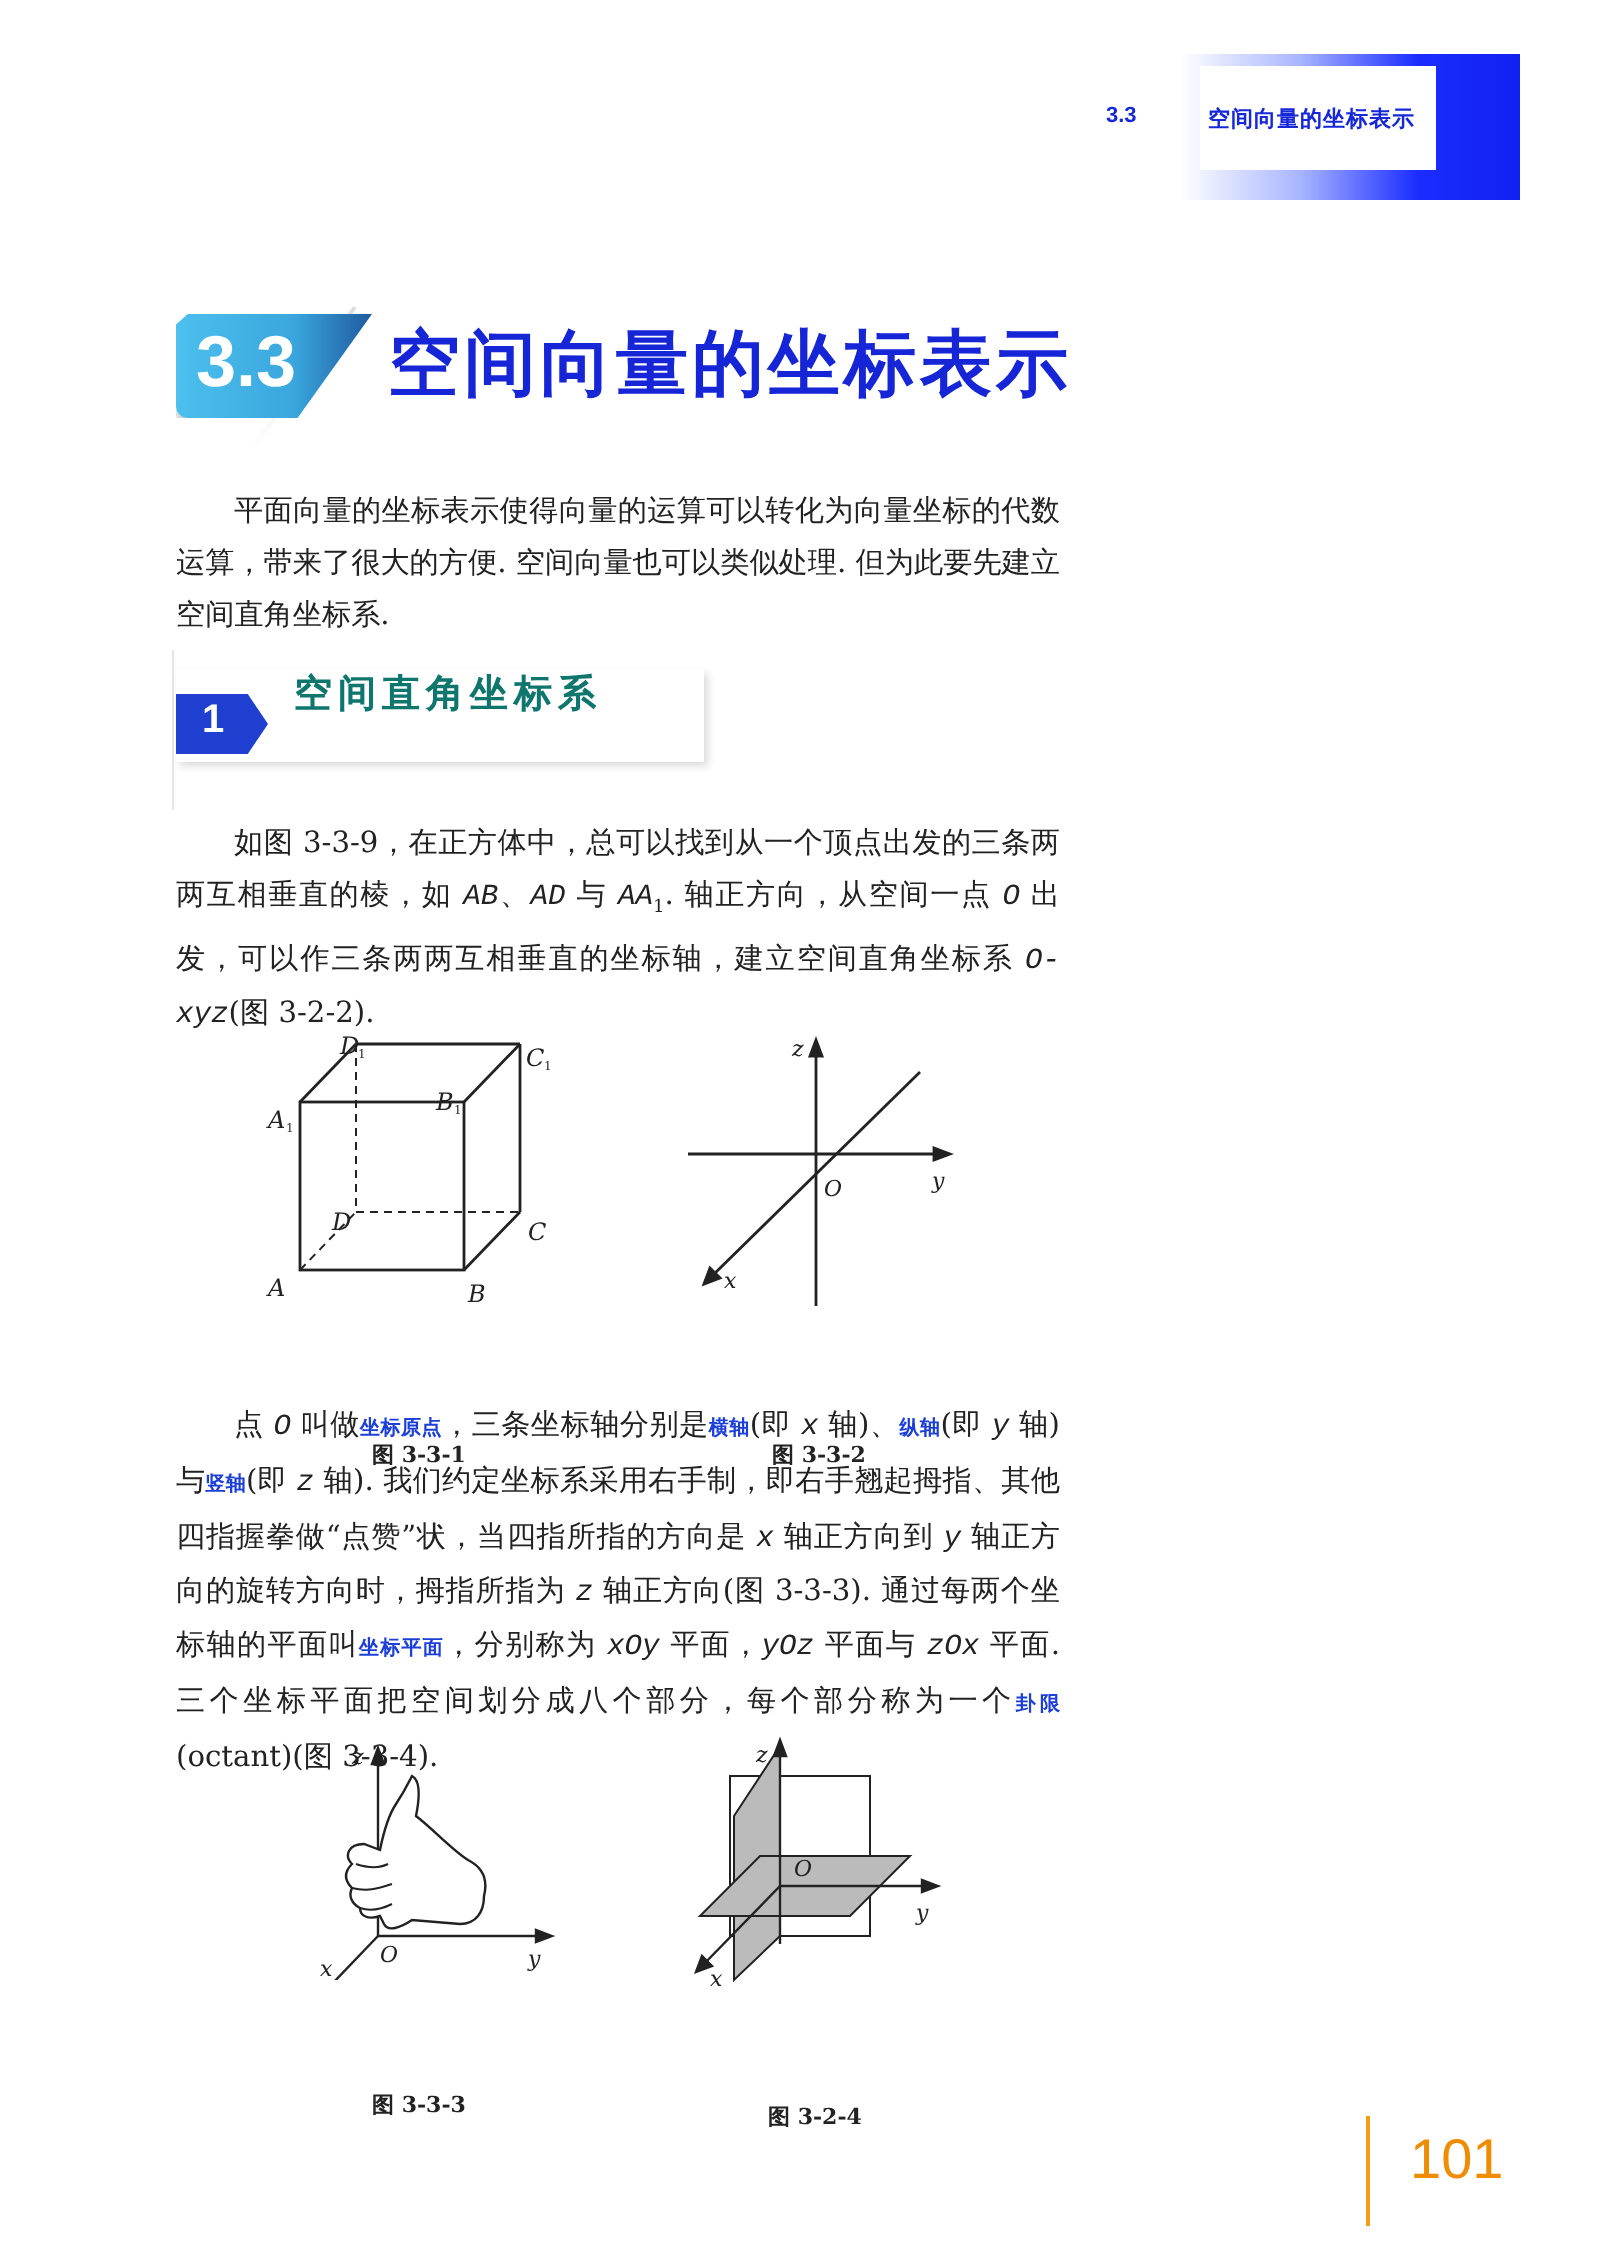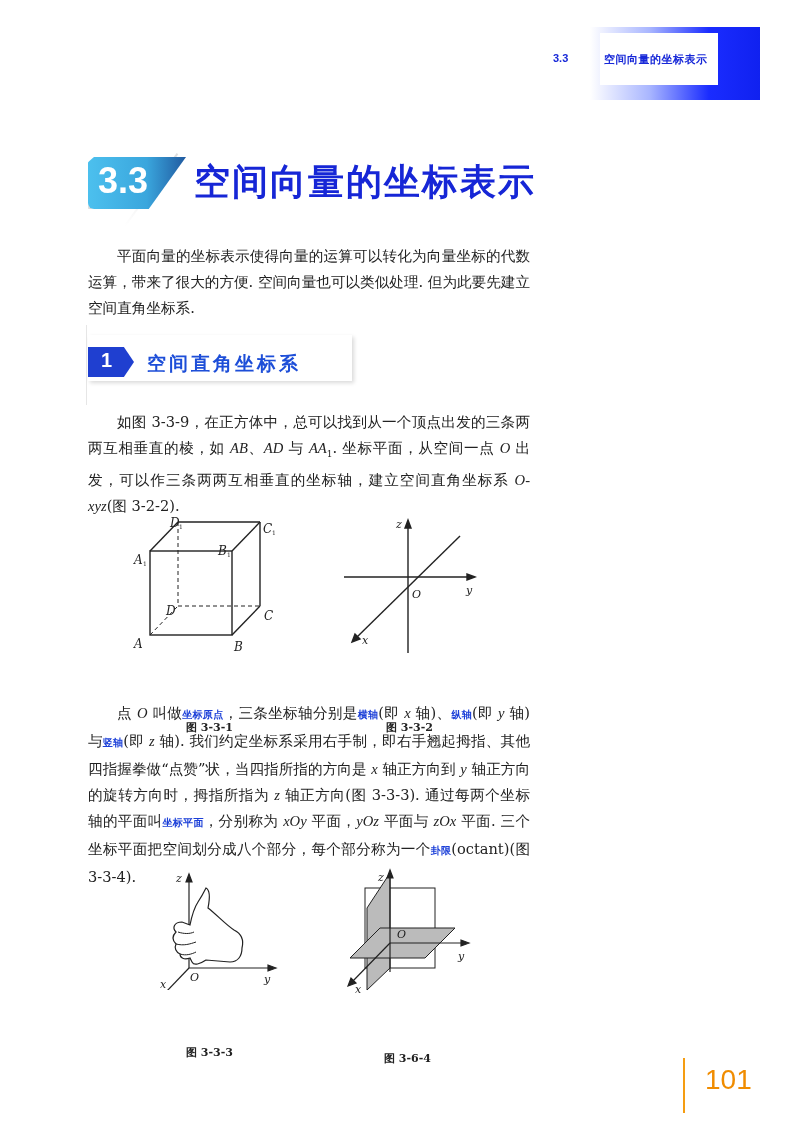--- a/index.html
+++ b/index.html
@@ -15,29 +15,29 @@
      background:linear-gradient(90deg,#4cc0ee 0%, #3aa6dd 60%, #205aa0 100%);
      clip-path:polygon(6% 0, 100% 0, 62% 100%, 0 100%, 0 10%); border-radius:6px 0 0 6px;
      box-shadow:0 4px 6px rgba(0,0,0,0.25); }
   .sec-num { position:absolute; left:98px; top:160px; font:bold 36px "Liberation Sans", sans-serif; color:#fff; }
   .sec-slash { position:absolute; left:150px; top:145px; width:2px; height:90px; background:linear-gradient(#ddd,#fff); transform:rotate(36deg); }
   .sec-title { position:absolute; left:194px; top:158px; font:bold 36px "DejaVu Sans", sans-serif; color:#1626d6; letter-spacing:2px; }
 
   p.body { position:absolute; left:88px; width:442px; margin:0; font-size:14.6px; line-height:26px;
      text-indent:29px; text-align:justify; }
   .kw { color:#1b3fd8; font-family:"DejaVu Sans", sans-serif; font-weight:bold; font-size:10px; }
-  i.m { font-family:Liberation Serif, serif; font-style:italic; }
+  i.m { font-family:Liberation Mono, monospace; font-style:italic; }
 
   .sub-wrap { position:absolute; left:88px; top:335px; width:264px; height:46px;
      background:#fff; box-shadow:2px 2px 4px rgba(0,0,0,0.15); }
   .sub-line { position:absolute; left:86px; top:325px; width:1px; height:80px; background:#e6e6e6; }
   .sub-badge { position:absolute; left:88px; top:347px; width:46px; height:30px; background:#1f3fd0;
      clip-path:polygon(0 0, 78% 0, 100% 50%, 78% 100%, 0 100%); }
   .sub-num { position:absolute; left:101px; top:349px; font:bold 20px "Liberation Sans", sans-serif; color:#fff; }
-  .sub-title { position:absolute; left:147px; top:351px; font:bold 19px "DejaVu Sans", sans-serif; color:#1d4ed8; letter-spacing:3px; }
+  .sub-title { position:absolute; left:147px; top:334px; font:bold 19px "DejaVu Sans", sans-serif; color:#0f766e; letter-spacing:3px; }
 
   .fig { position:absolute; }
   .cap { position:absolute; font:bold 11px "DejaVu Serif", serif; color:#222;margin-top:48px; }
 
   .page-bar { position:absolute; left:683px; top:1058px; width:2px; height:55px; background:#f59d12; }
   .page-num { position:absolute; left:705px; top:1064px; font:28px "Liberation Sans", sans-serif; color:#f08c00; }
 </style>
 </head>
 <body>
 
@@ -52,21 +52,21 @@
 <h1 class="sec-title" style="margin:0">空间向量的坐标表示</h1>
 
 <p class="body" style="top:243px">平面向量的坐标表示使得向量的运算可以转化为向量坐标的代数运算，带来了很大的方便. 空间向量也可以类似处理. 但为此要先建立空间直角坐标系.</p>
 
 <div class="sub-line"></div>
 <div class="sub-wrap"></div>
 <div class="sub-badge"></div>
 <span class="sub-num">1</span>
 <h2 class="sub-title" style="margin:0">空间直角坐标系</h2>
 
-<p class="body" style="top:409px"><span>如图 3-3-9，在正方体中，总可以找到从一个顶点出发的三条两两互相垂直的棱，如 </span><i class="m">AB</i><span>、</span><i class="m">AD</i><span> 与 </span><i class="m">AA</i><sub style="font-size:9px">1</sub><span>. 坐标平面，从空间一点 </span><i class="m">O</i><span> 出发，可以作三条两两互相垂直的坐标轴，建立空间直角坐标系 </span><i class="m">O-xyz</i><span>(图 3-2-2).</span></p>
+<p class="body" style="top:409px"><span>如图 3-3-9，在正方体中，总可以找到从一个顶点出发的三条两两互相垂直的棱，如 </span><i class="m">AB</i><span>、</span><i class="m">AD</i><span> 与 </span><i class="m">AA</i><sub style="font-size:9px">1</sub><span>. 轴正方向，从空间一点 </span><i class="m">O</i><span> 出发，可以作三条两两互相垂直的坐标轴，建立空间直角坐标系 </span><i class="m">O-xyz</i><span>(图 3-2-2).</span></p>
 
 <svg class="fig" style="left:130px;top:515px" width="160" height="140">
   <g stroke="#222" stroke-width="1.4" fill="none">
     <rect x="20" y="36" width="82" height="84"></rect>
     <line x1="20" y1="36" x2="48" y2="7"></line>
     <line x1="48" y1="7" x2="130" y2="7"></line>
     <line x1="102" y1="36" x2="130" y2="7"></line>
     <line x1="130" y1="7" x2="130" y2="91"></line>
     <line x1="102" y1="120" x2="130" y2="91"></line>
   </g>
@@ -145,16 +145,16 @@
     <line x1="45" y1="75" x2="6" y2="115"></line>
     <polygon points="3,118 6,110 11,115"></polygon>
   </g>
   <g font-family="DejaVu Serif, serif" font-style="italic" font-size="11" fill="#222">
     <text x="33" y="13">z</text>
     <text x="113" y="92">y</text>
     <text x="10" y="125">x</text>
     <text x="52" y="70">O</text>
   </g>
 </svg>
-<span class="cap" style="left:384px;top:1003px">图 3-6-4</span>
+<span class="cap" style="left:384px;top:1003px">图 3-2-4</span>
 
 <div class="page-bar"></div>
 <span class="page-num">101</span>
 
 </body></html>

